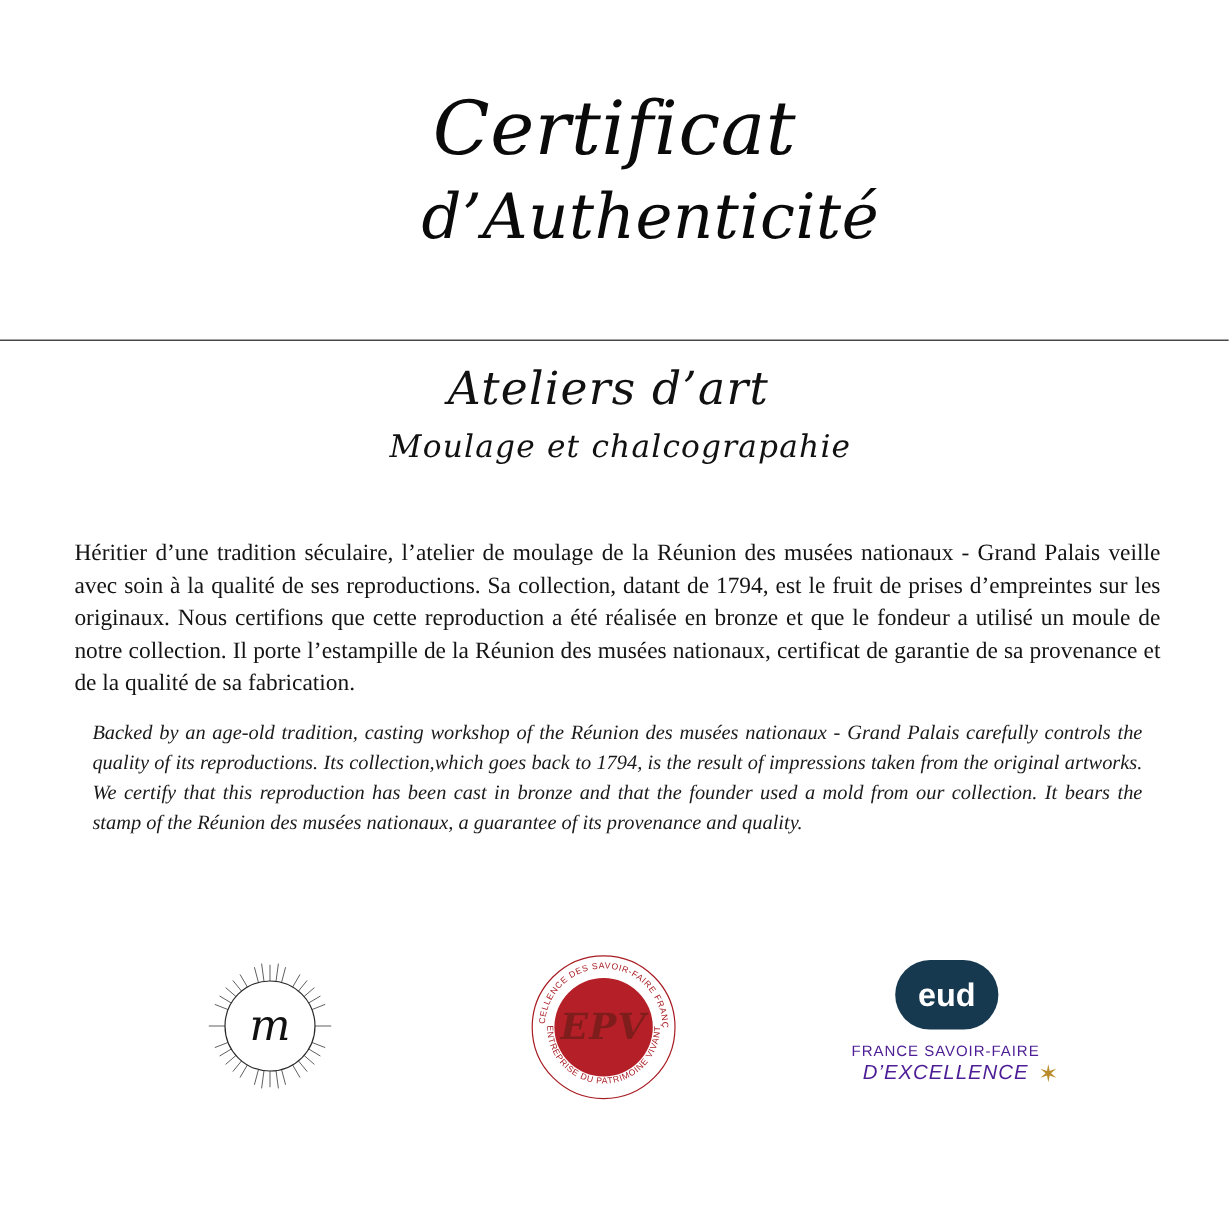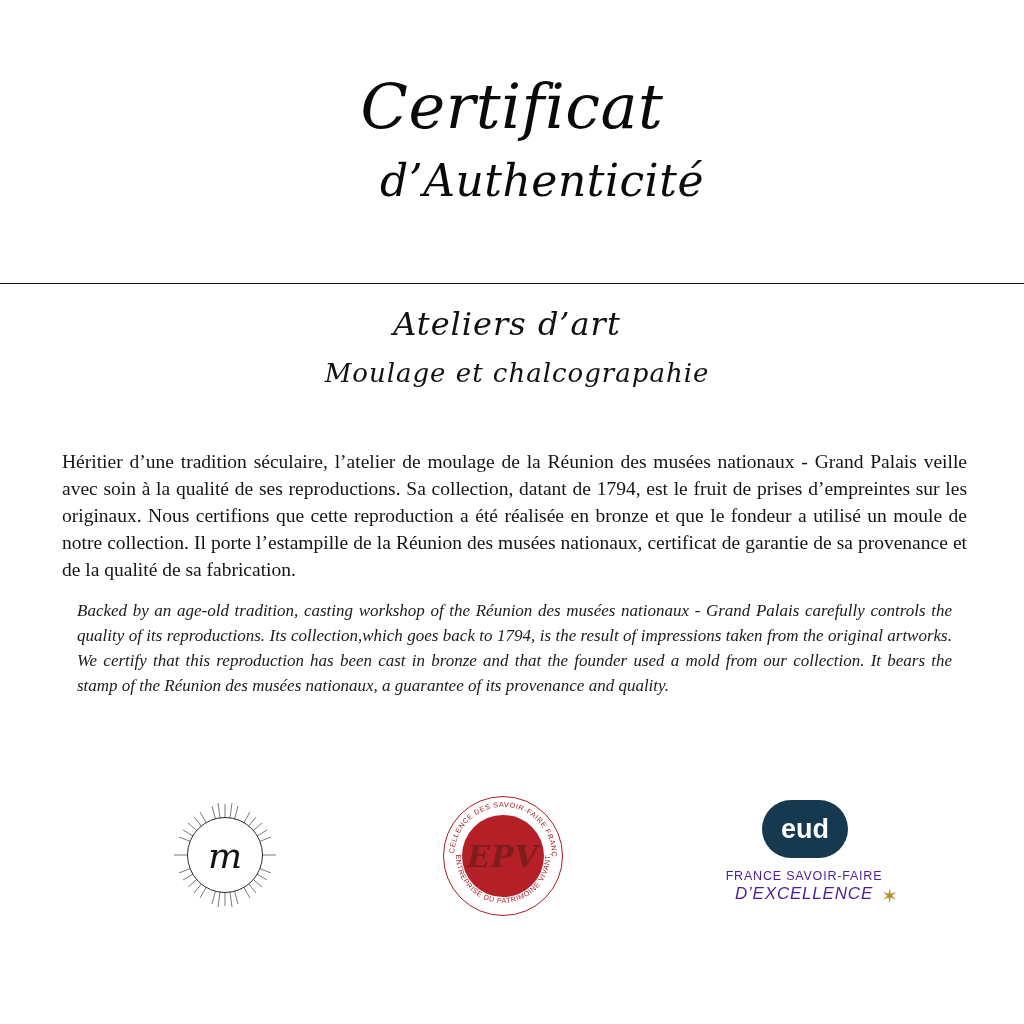--- a/index.html
+++ b/index.html
@@ -31,21 +31,21 @@
     font-style: italic;
     font-weight: 400;
     color: #0a0a0a;
     letter-spacing: 0.5px;
   }
   .title-line-1 {
     font-size: 62px;
     line-height: 74px;
   }
   .title-line-2 {
-    font-size: 44px;
+    font-size: 52px;
     line-height: 74px;
     padding-left: 60px;
   }
 
   
   .divider {
     position: absolute;
     left: 0;
     right: 0;
     top: 283px;
@@ -60,21 +60,21 @@
     right: 0;
     text-align: center;
   }
   .subtitle-line {
     font-family: "DejaVu Serif", "Liberation Serif", serif;
     font-style: italic;
     color: #111111;
     letter-spacing: 1px;
   }
   .subtitle-line-1 {
-    font-size: 32px;
+    font-size: 38px;
     line-height: 48px;
     padding-right: 10px;
   }
   .subtitle-line-2 {
     font-size: 26px;
     line-height: 50px;
     padding-left: 10px;
   }
 
   
@@ -197,21 +197,21 @@
   .epv-arc-text text {
     font-family: "Liberation Sans", sans-serif;
     font-size: 7.2px;
     fill: #a81c23;
     letter-spacing: 0.6px;
   }
 
   
   .logo-eud {
     position: absolute;
-    left: 704px;
+    left: 688px;
     top: 10px;
     width: 200px;
     height: 120px;
   }
   .eud-pill {
     position: absolute;
     left: 58px;
     top: 0;
     width: 86px;
     height: 58px;

